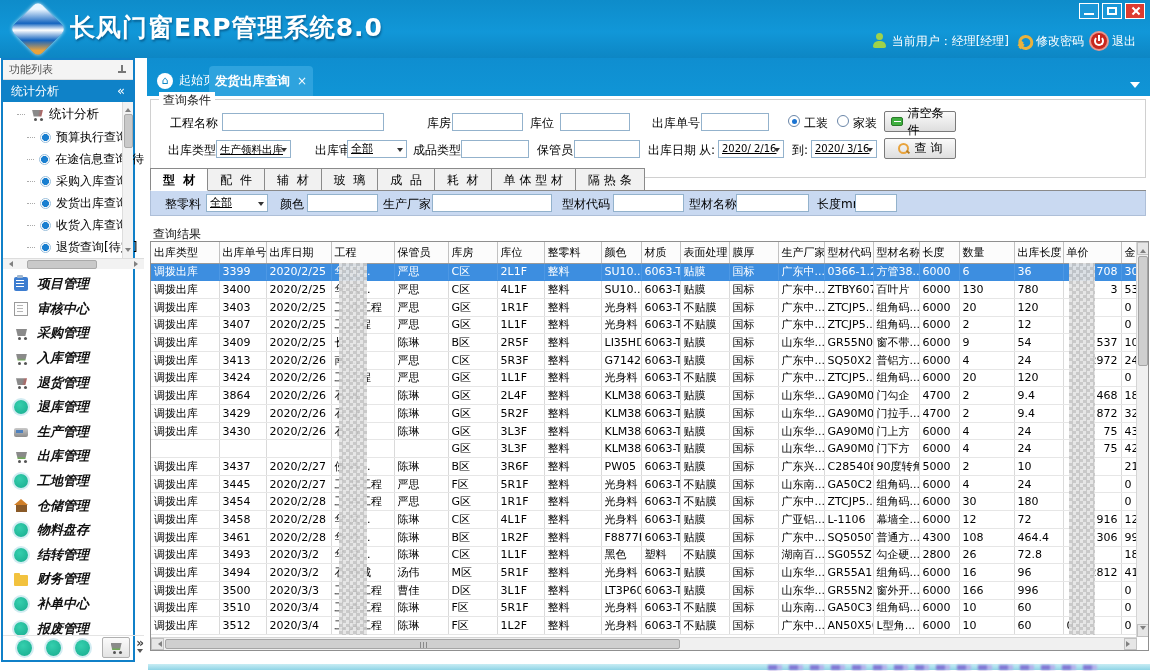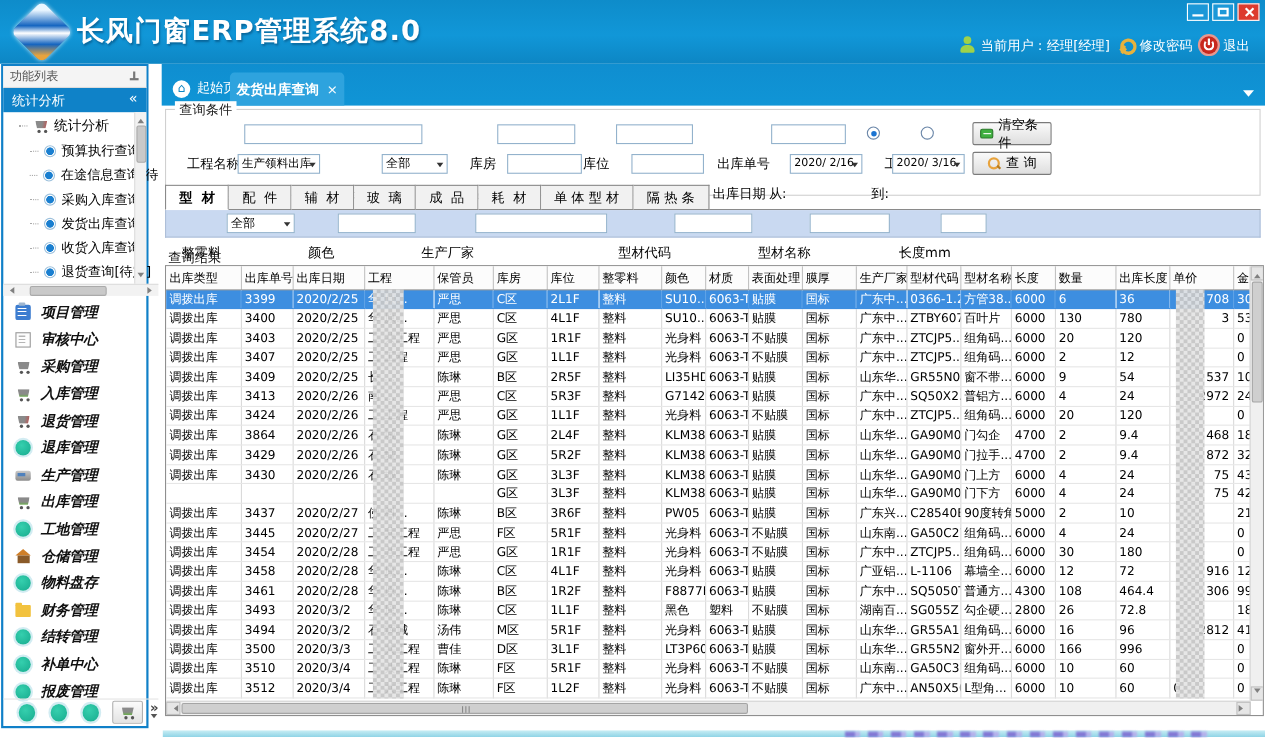--- a/index.html
+++ b/index.html
@@ -99,24 +99,24 @@
   .home-ico { width:16px; height:16px; border-radius:50%; background:#fff; color:#0d86c4; font-size:11px; line-height:15px; text-align:center; }
   .tab-active { position:absolute; left:62px; top:8px; height:30px; width:104px; background:#2ea3de;
     border-radius:4px 4px 0 0; color:#fff; font-weight:bold; font-size:12.5px; display:flex; align-items:center;
     justify-content:center; gap:7px; cursor:pointer; }
   .tab-x { font-weight:normal; font-size:12px; opacity:.95; cursor:pointer; }
   .tab-caret { position:absolute; right:10px; top:24px; width:0; height:0; border:5px solid transparent; border-top:6px solid #fff; cursor:pointer; }
 
   
   .qc-box { position:absolute; left:3px; top:41px; width:996px; height:79px; border:1px solid #d0d0d0; background:#fff; }
   .qc-legend { position:absolute; left:8px; top:-8px; background:#fff; padding:0 4px; font-size:12px; color:#222; }
-  .q-label { position:absolute; font-size:12px; white-space:nowrap;margin-top:26px; }
+  .q-label { position:absolute; font-size:12px; white-space:nowrap; }
   .tb { position:absolute; height:18px; border:1px solid #93b2cc; background:#fff; font-size:11px; padding:0 3px; }
   .combo { position:absolute; height:18px; border:1px solid #93b2cc; background:#fff; font-size:11px;
-    line-height:16px; padding:0 13px 0 3px; white-space:nowrap; overflow:hidden; cursor:pointer; }
+    line-height:16px; padding:0 13px 0 3px; white-space:nowrap; overflow:hidden; cursor:pointer;text-decoration:underline; }
   .combo::after { content:''; position:absolute; right:3px; top:7px; border:3.5px solid transparent; border-top:4.5px solid #333; }
   .radio { position:absolute; width:12px; height:12px; border-radius:50%; border:1px solid #6a86a8; background:#fff; cursor:pointer; }
   .radio.on::after { content:''; position:absolute; inset:2.5px; border-radius:50%; background:#1b74d2; }
   .btn { position:absolute; height:21px; border:1px solid #7a7a7a; border-radius:2px;
     background:linear-gradient(#fafafa,#dedede); font-size:12px; display:flex; align-items:center;
     justify-content:center; gap:5px; cursor:pointer; padding:0 6px; }
   .i-clear { width:13px; height:9px; background:#3faf3f; border:1px solid #2a7a2a; border-radius:2px; position:relative; }
   .i-clear::after { content:''; position:absolute; left:2px; top:3px; width:7px; height:1px; background:#fff; }
   .i-mag { width:12px; height:12px; position:relative; }
   .i-mag::before { content:''; position:absolute; left:0; top:0; width:7px; height:7px; border:2px solid #e8a33d; border-radius:50%; }
@@ -288,26 +288,26 @@
       </div>
       <div class="menu-item">
         <span class="i-house mi"></span>
         <span class="menu-label">仓储管理</span>
       </div>
       <div class="menu-item">
         <span class="i-dot mi"></span>
         <span class="menu-label">物料盘存</span>
       </div>
       <div class="menu-item">
+        <span class="i-dot mi"></span>
+        <span class="menu-label">结转管理</span>
+      </div>
+      <div class="menu-item">
         <span class="i-folder mi"></span>
         <span class="menu-label">财务管理</span>
-      </div>
-      <div class="menu-item">
-        <span class="i-dot mi"></span>
-        <span class="menu-label">结转管理</span>
       </div>
       <div class="menu-item">
         <span class="i-dot mi"></span>
         <span class="menu-label">补单中心</span>
       </div>
       <div class="menu-item">
         <span class="i-dot mi"></span>
         <span class="menu-label">报废管理</span>
       </div>
     </div>

